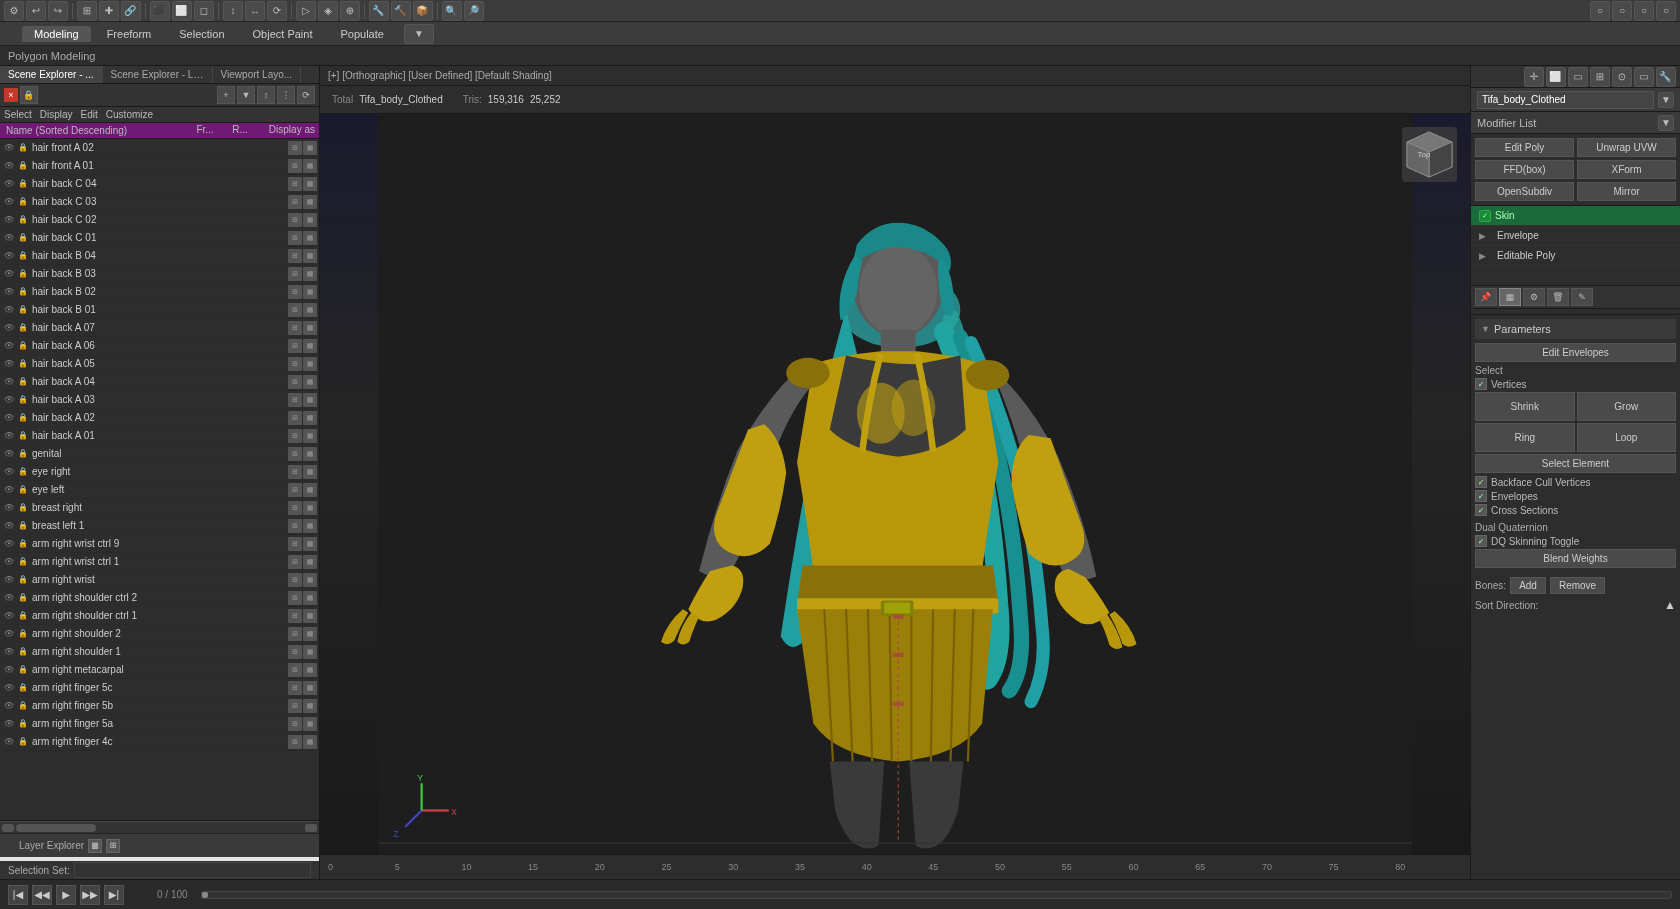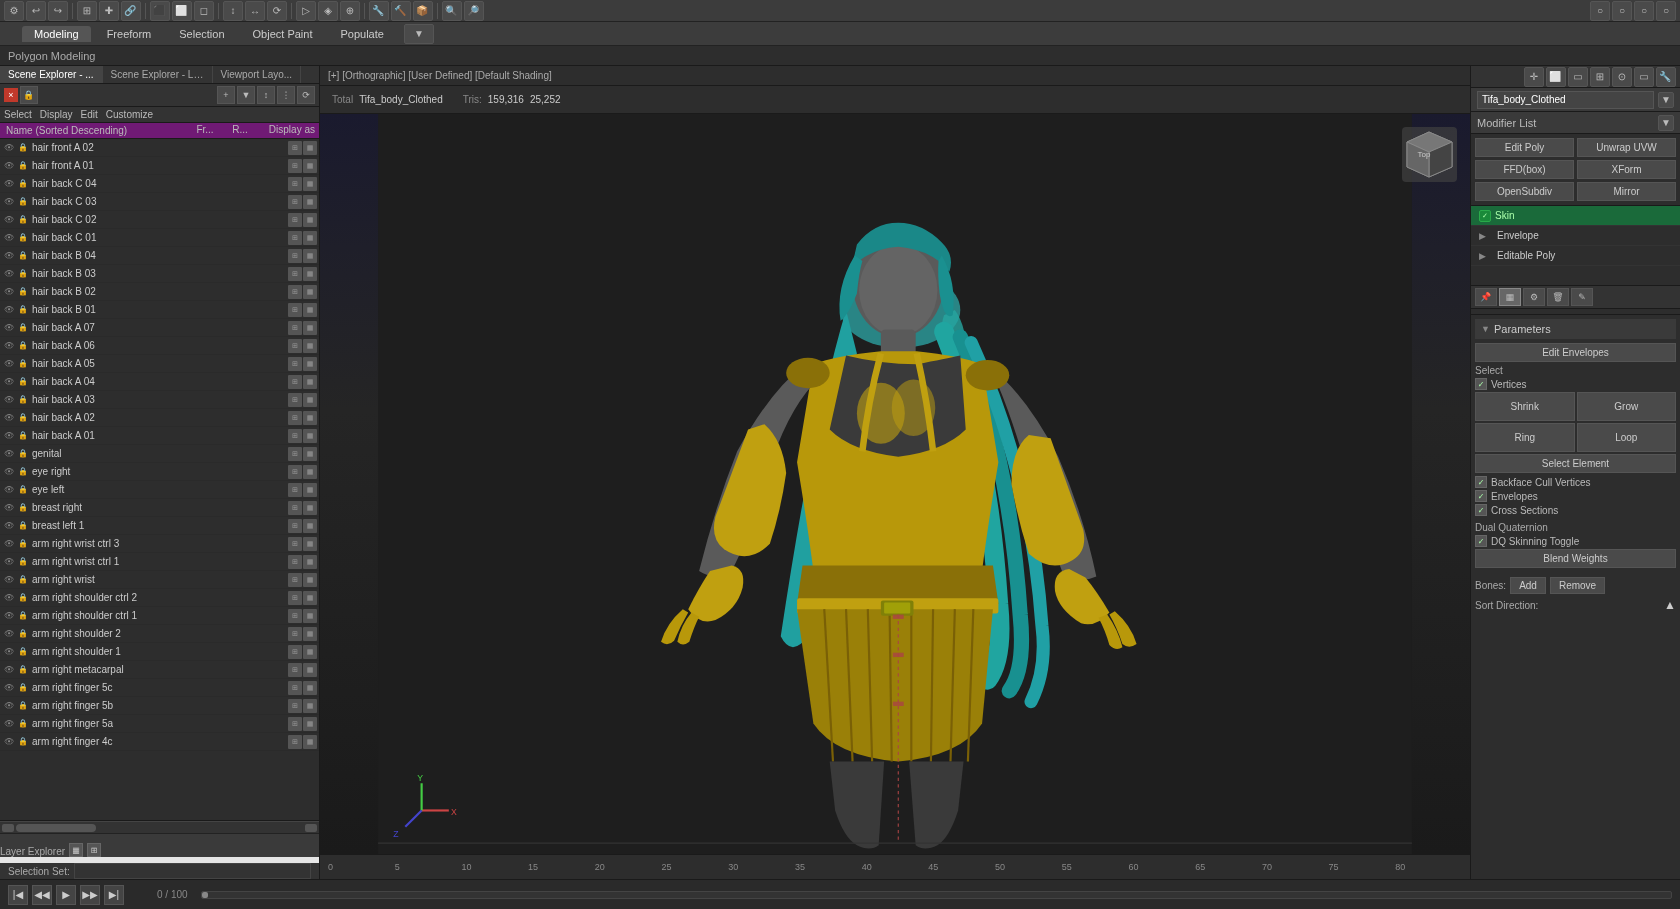--- a/index.html
+++ b/index.html
@@ -268,33 +268,33 @@
     .h-scroll-thumb {
       width: 80px;
       height: 8px;
       background: #555;
       border-radius: 4px;
     }
     #layer-explorer-bar {
       background: #3a3a3a;
       height: 24px;
       display: flex;
-      align-items: flex-end;
-      padding: 0 0;
+      align-items: center;
+      padding: 0 19px;
       gap: 4px;
       border-top: 1px solid #222;
     }
     #selection-set-bar {
       background: #333;
       height: 22px;
       display: flex;
       align-items: center;
       padding: 0 8px;
       gap: 4px;
-      border-top: 6px solid #e5e5e5;
+      border-top: 4px solid #e5e5e5;
     }
 
     
     #center-viewport {
       flex: 1;
       display: flex;
       flex-direction: column;
       background: #1a1a1a;
     }
     #viewport-header {
@@ -988,21 +988,21 @@
       <span class="item-lock">🔒</span>
       <span class="item-label">breast left 1</span>
       <div class="item-icons">
         <div class="item-icon-sm">⊞</div>
         <div class="item-icon-sm">▦</div>
       </div>
     </div>
         <div class="list-item">
       <span class="item-eye">👁</span>
       <span class="item-lock">🔒</span>
-      <span class="item-label">arm right wrist ctrl 3</span>
+      <span class="item-label">arm right wrist ctrl 9</span>
       <div class="item-icons">
         <div class="item-icon-sm">⊞</div>
         <div class="item-icon-sm">▦</div>
       </div>
     </div>
         <div class="list-item">
       <span class="item-eye">👁</span>
       <span class="item-lock">🔒</span>
       <span class="item-label">arm right wrist ctrl 1</span>
       <div class="item-icons">

